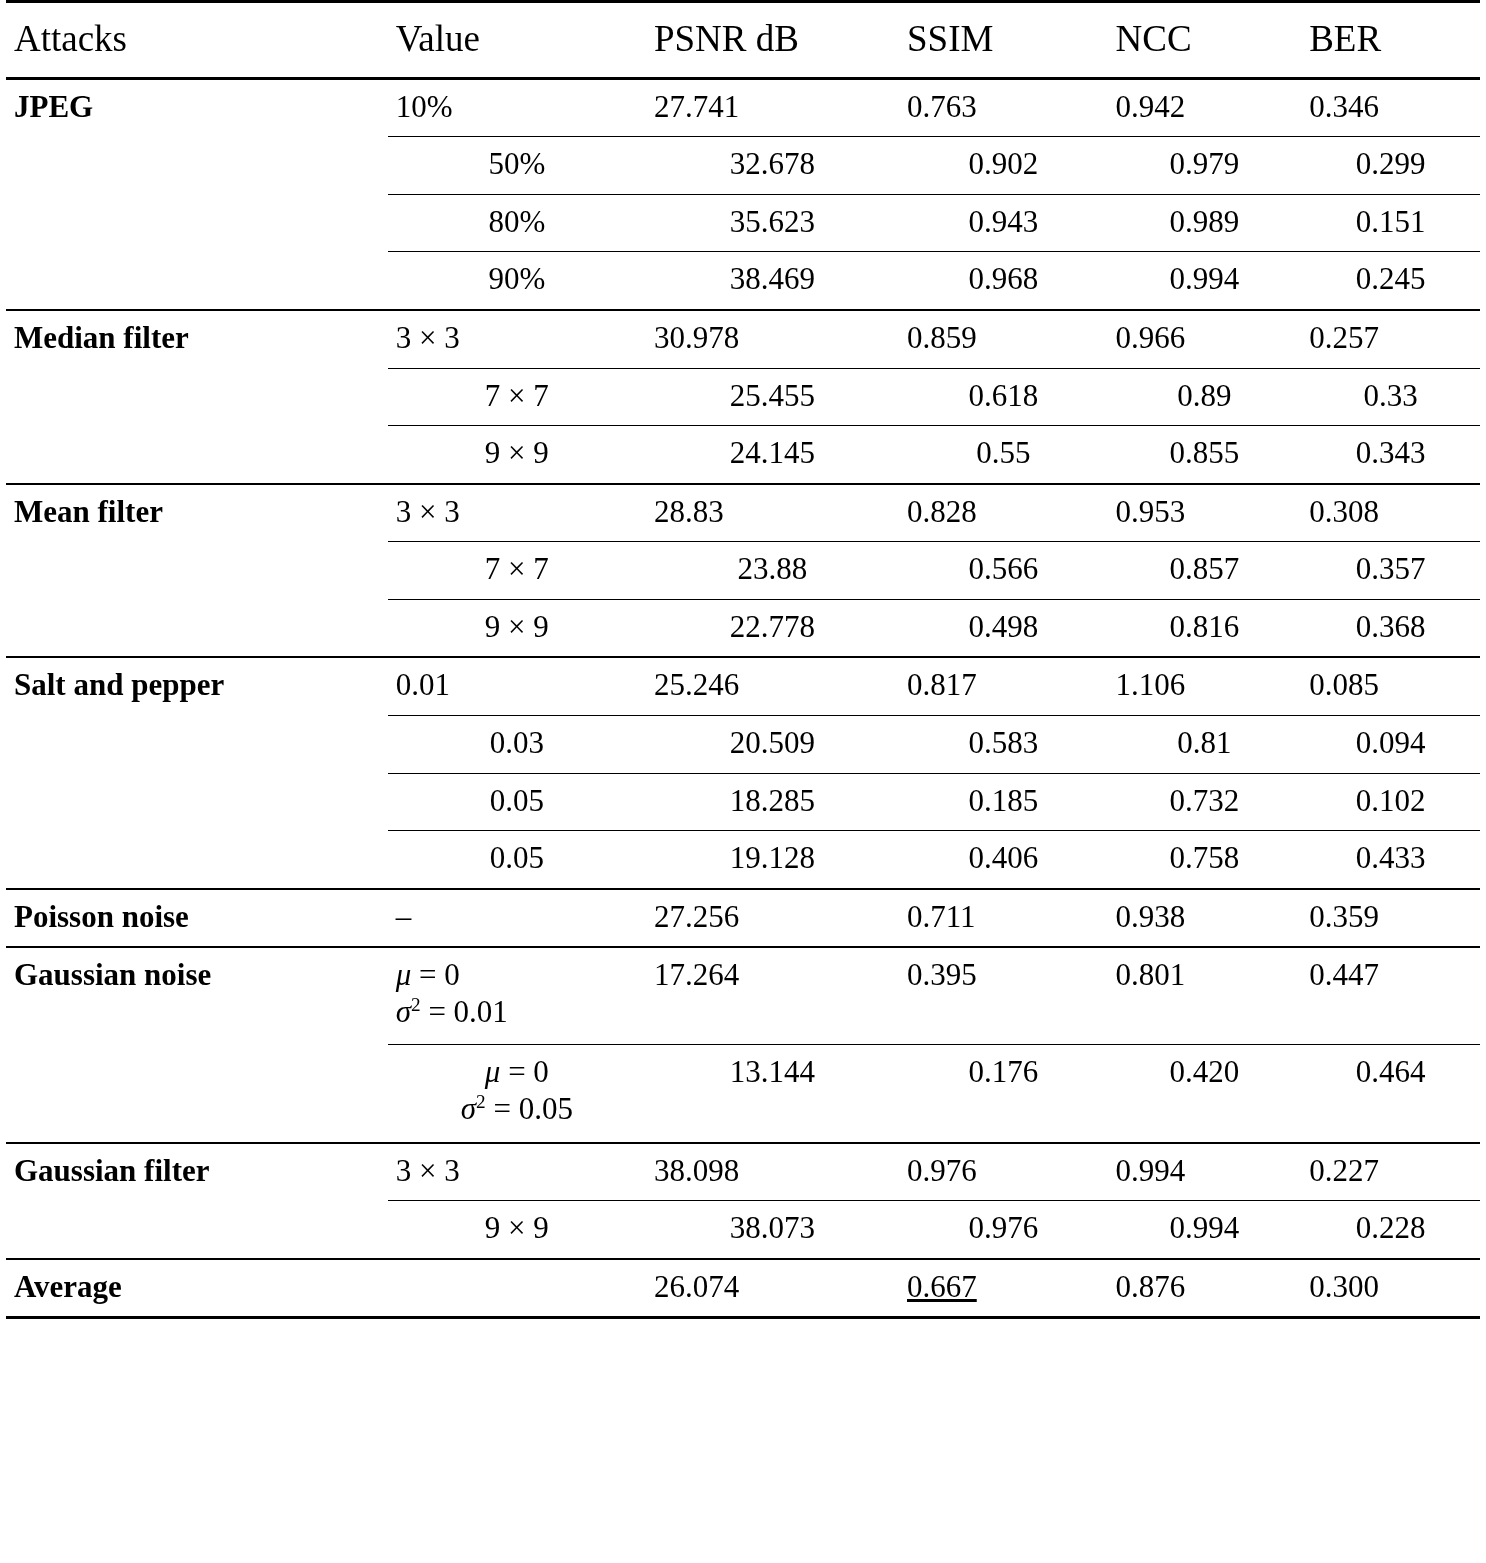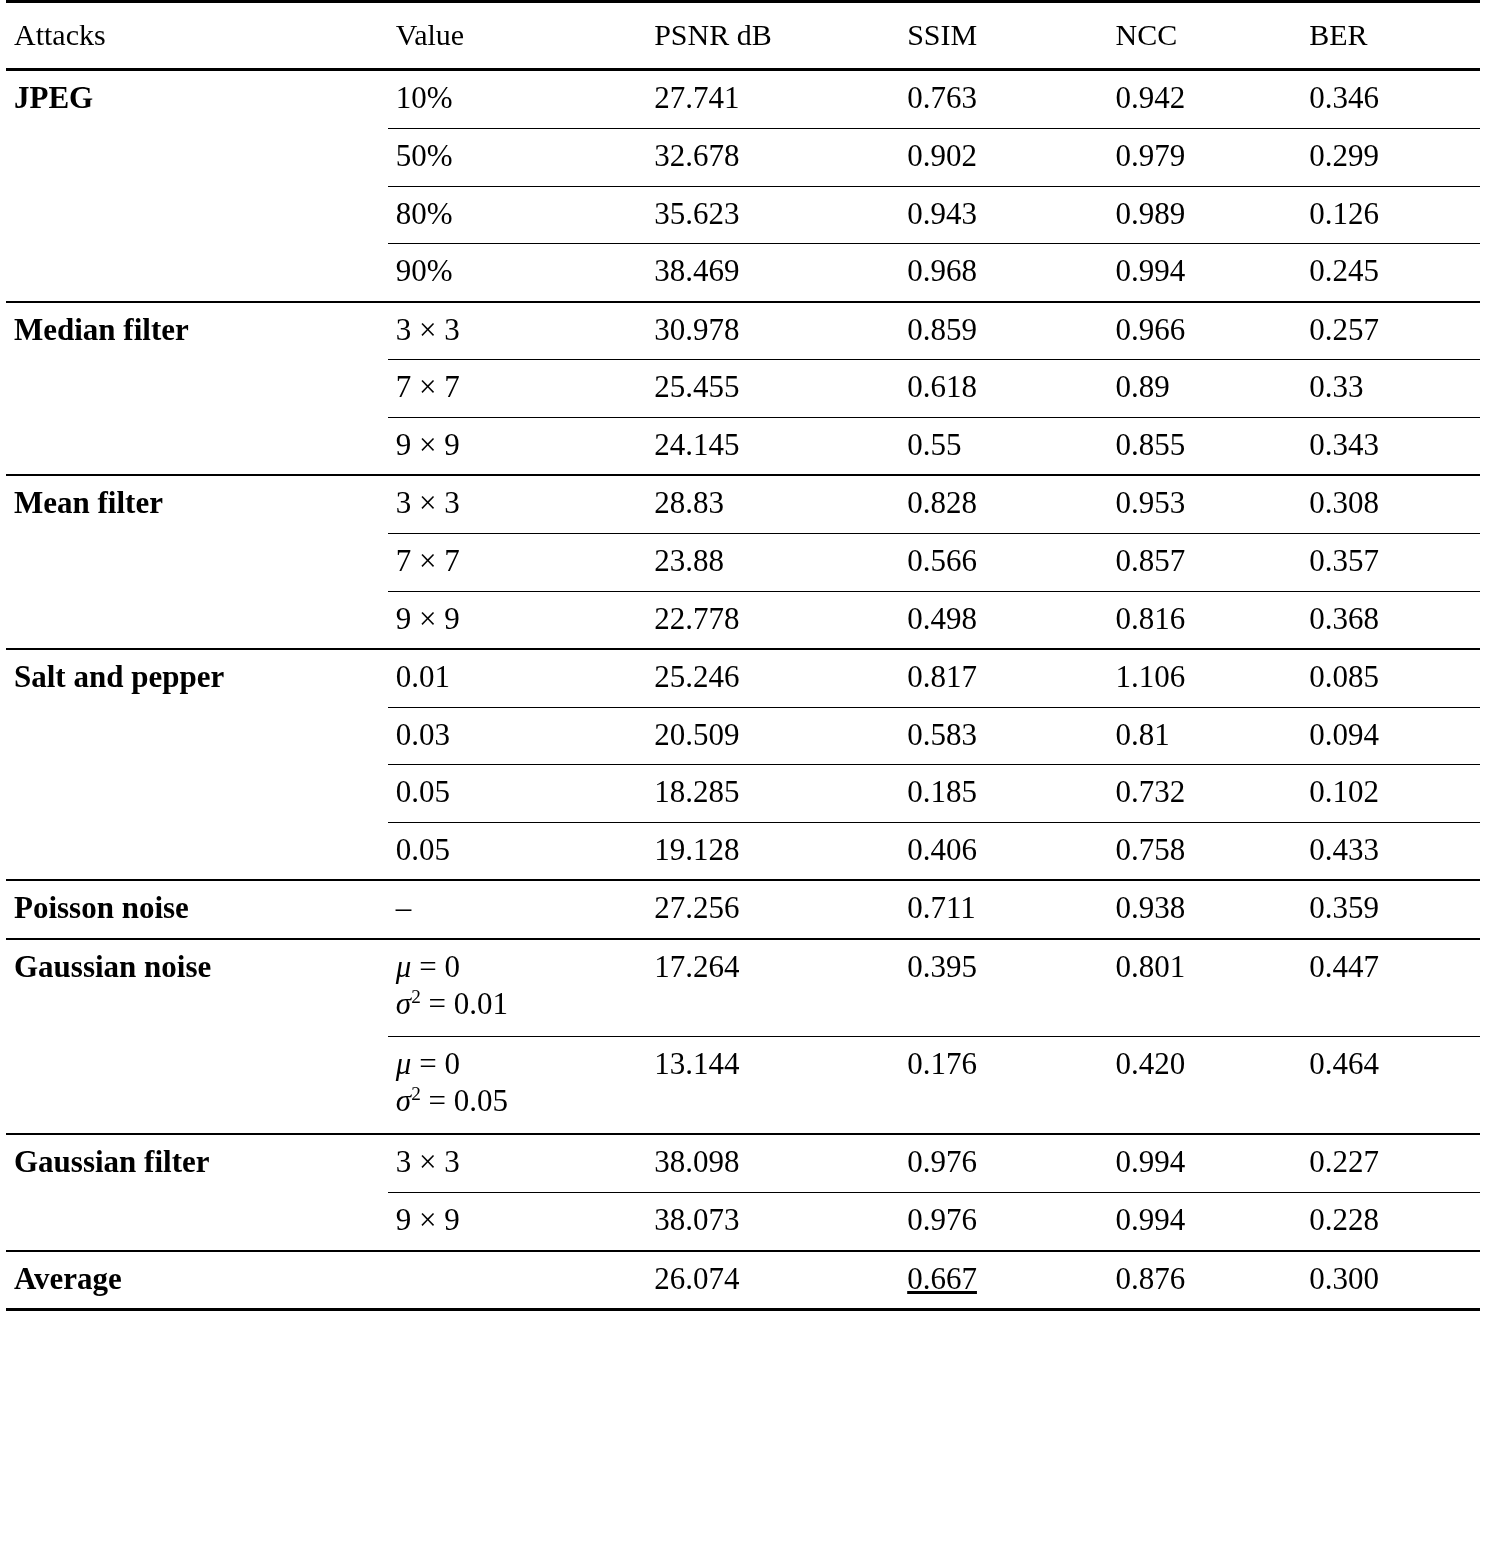--- a/index.html
+++ b/index.html
@@ -24,21 +24,21 @@
     line-height: 1.18;
   }
   th, td {
     text-align: left;
     vertical-align: top;
     padding: 9px 8px 11px 8px;
     font-weight: normal;
   }
   thead th {
     font-weight: normal;
-    font-size: 30px;
+    font-size: 37px;
     padding-top: 14px;
     padding-bottom: 16px;
   }
   
   .col-attack { width: 385px; }
   .col-value  { width: 260px; }
   .col-psnr   { width: 255px; }
   .col-ssim   { width: 210px; }
   .col-ncc    { width: 195px; }
   .col-ber    { width: 180px; }
@@ -47,20 +47,21 @@
   .rule-bottom { border-bottom: 3px solid #000; }
 
   
   tr.group-start > td,
   tr.group-start > th {
     border-top: 2px solid #000;
   }
   
   tr.sub-row > td.rule-part {
     border-top: 1.5px solid #000;
+    text-align: center;
   }
 
   td.attack-name, th.attack-name {
     font-weight: bold;
   }
   td.value-cell {
     font-weight: normal;
   }
   td.value-cell.plain {
     font-weight: normal;
@@ -118,21 +119,21 @@
           <td class="rule-part">0.902</td>
           <td class="rule-part">0.979</td>
           <td class="rule-part">0.299</td>
         </tr>
         <tr class="sub-row">
           <td class="attack-name"></td>
           <td class="value-cell rule-part">80%</td>
           <td class="rule-part">35.623</td>
           <td class="rule-part">0.943</td>
           <td class="rule-part">0.989</td>
-          <td class="rule-part">0.126</td>
+          <td class="rule-part">0.151</td>
         </tr>
         <tr class="sub-row">
           <td class="attack-name"></td>
           <td class="value-cell rule-part">90%</td>
           <td class="rule-part">38.469</td>
           <td class="rule-part">0.968</td>
           <td class="rule-part">0.994</td>
           <td class="rule-part">0.245</td>
         </tr>
         <tr class="group-start">

